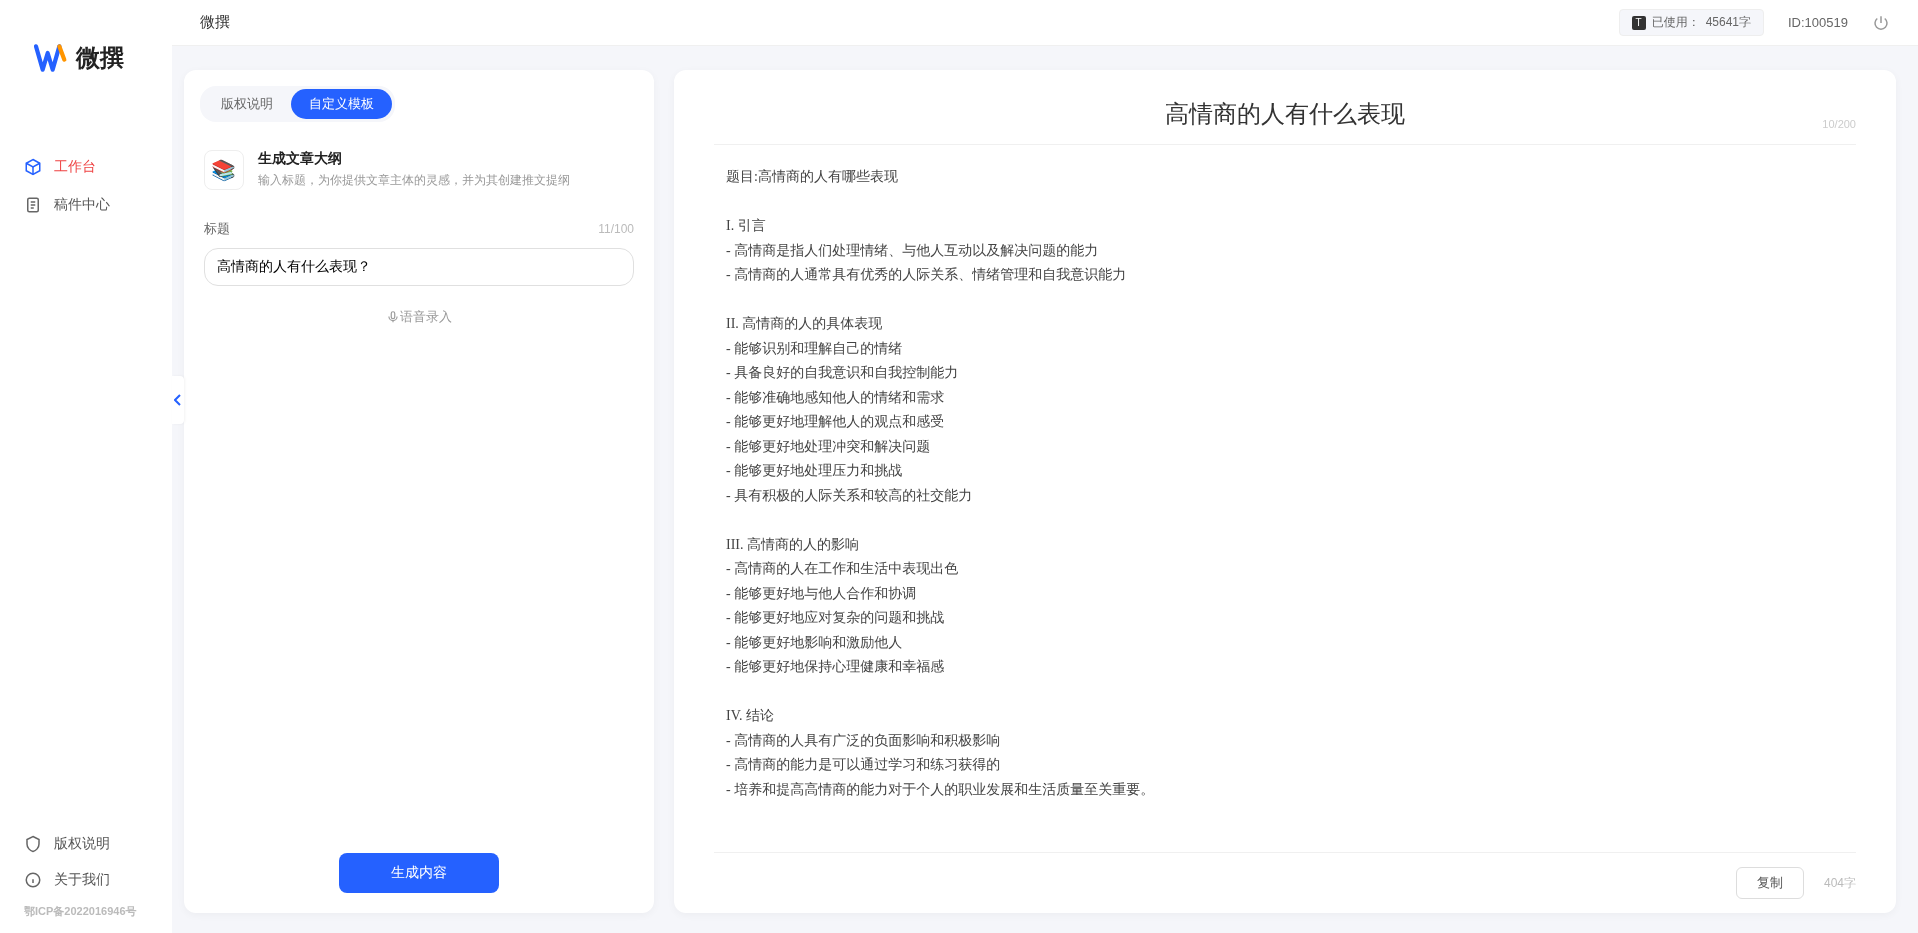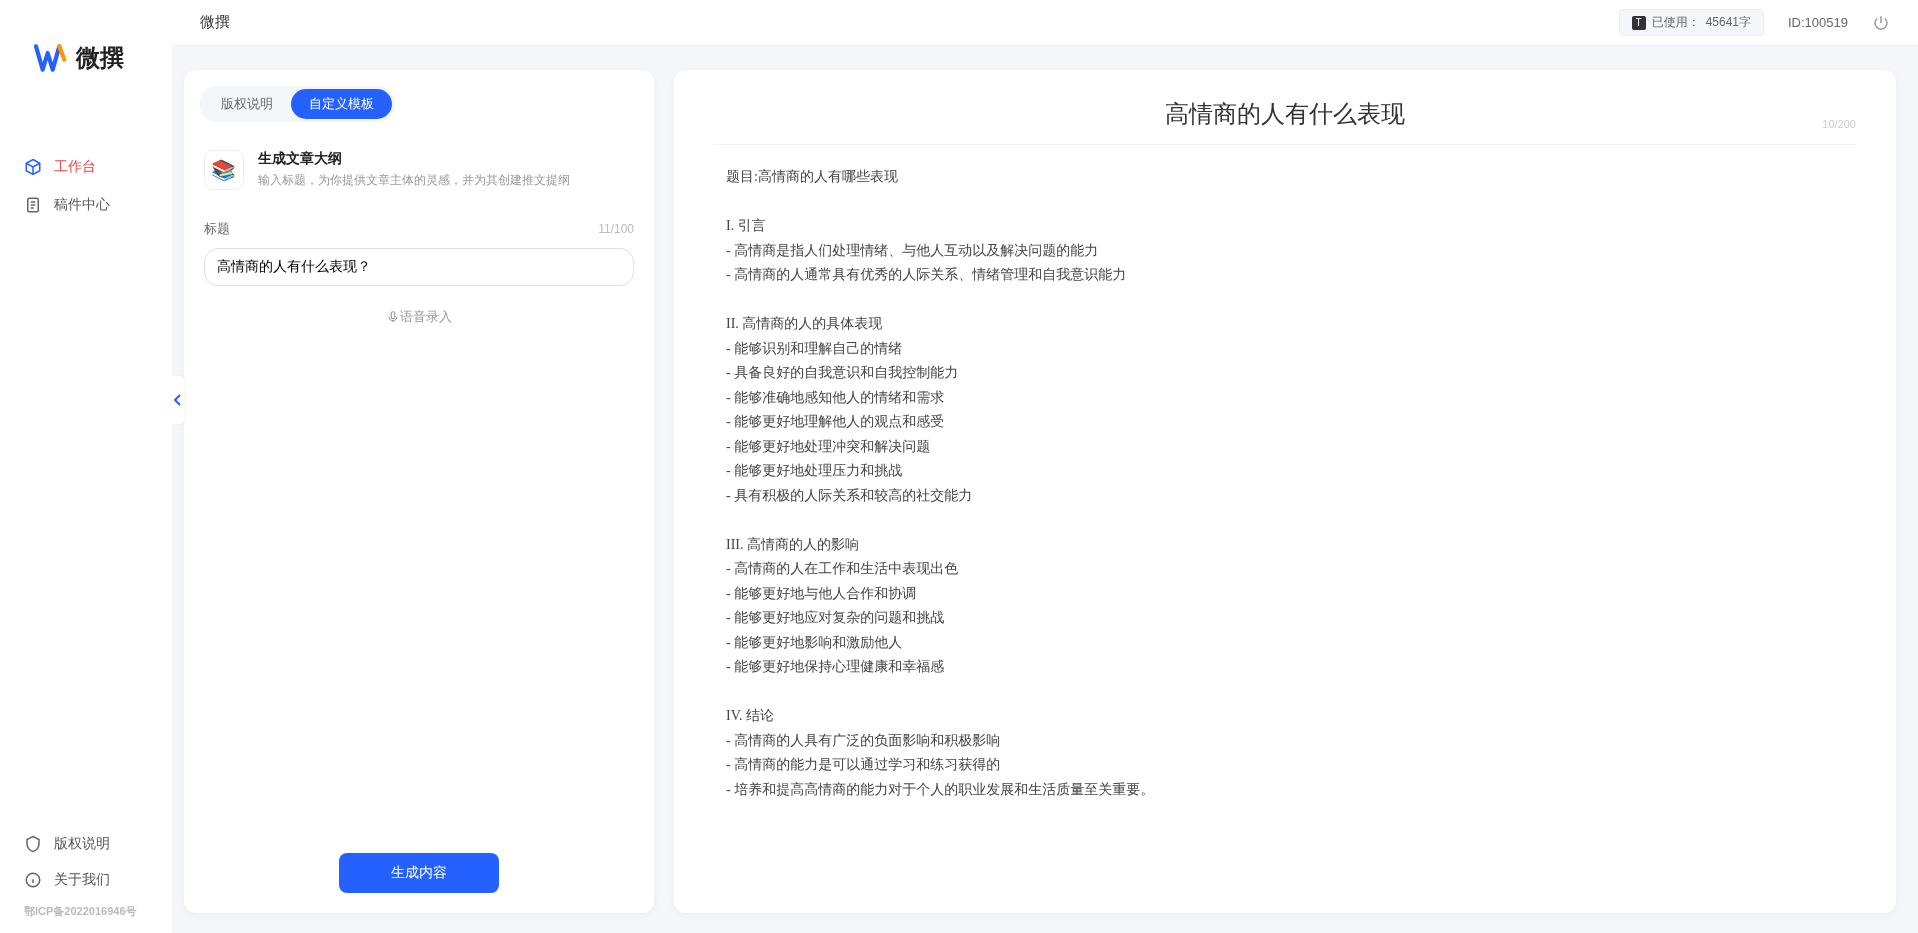--- a/index.html
+++ b/index.html
@@ -372,16 +372,20 @@
 - 高情商的人在工作和生活中表现出色
 - 能够更好地与他人合作和协调
 - 能够更好地应对复杂的问题和挑战
 - 能够更好地影响和激励他人
 - 能够更好地保持心理健康和幸福感
 
 IV. 结论
 - 高情商的人具有广泛的负面影响和积极影响
 - 高情商的能力是可以通过学习和练习获得的
 - 培养和提高高情商的能力对于个人的职业发展和生活质量至关重要。</div>
+        <div class="right-footer">
+          <button class="copy-btn">复制</button>
+          <span class="word-count-r">404字</span>
+        </div>
       </div>
     </div>
   </div>
 </div>
 
 </body></html>

